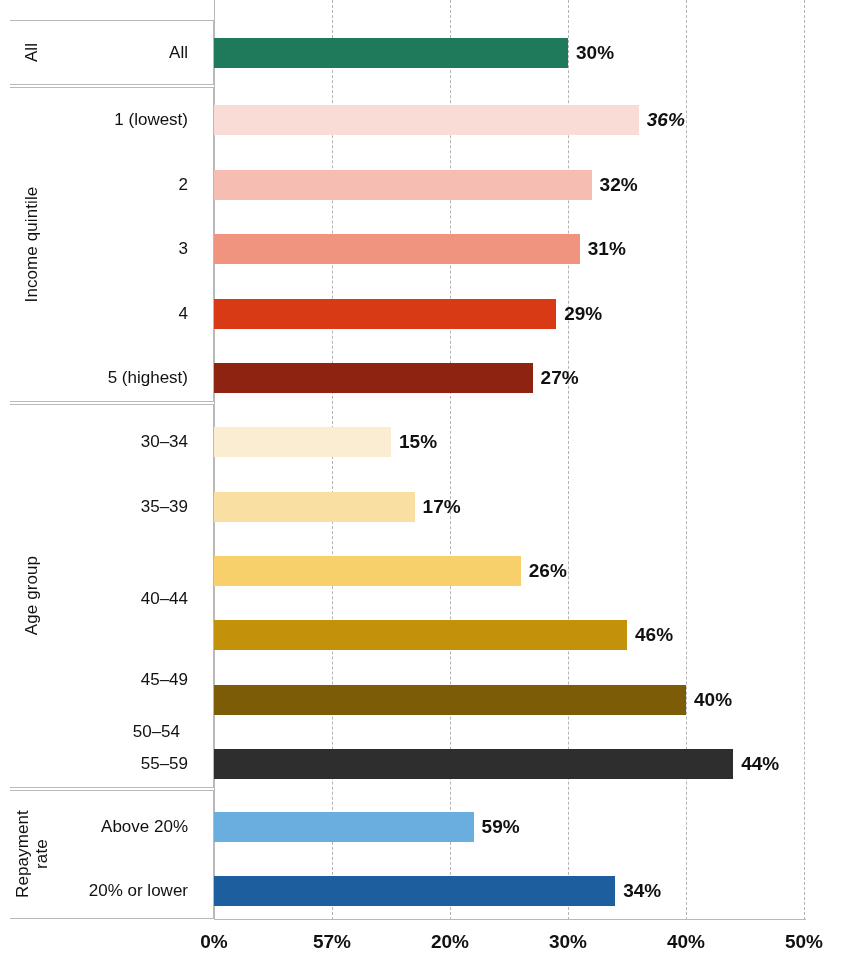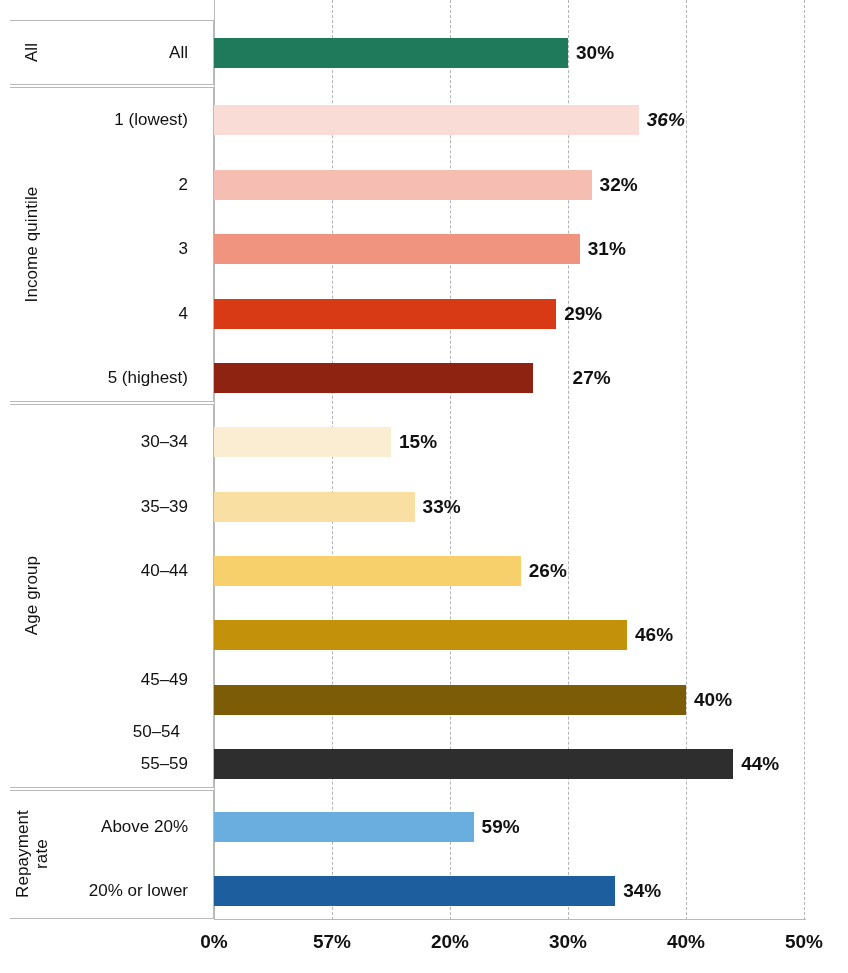--- a/index.html
+++ b/index.html
@@ -147,21 +147,21 @@
 
   <div id="cat-labels">
       <div class="cat-label" style="top: 44px; left: 10px;">All</div>
       <div class="cat-label" style="top: 111px; left: 10px;">1 (lowest)</div>
       <div class="cat-label" style="top: 176px; left: 10px;">2</div>
       <div class="cat-label" style="top: 240px; left: 10px;">3</div>
       <div class="cat-label" style="top: 305px; left: 10px;">4</div>
       <div class="cat-label" style="top: 369px; left: 10px;">5 (highest)</div>
       <div class="cat-label" style="top: 433px; left: 10px;">30–34</div>
       <div class="cat-label" style="top: 498px; left: 10px;">35–39</div>
-      <div class="cat-label" style="top: 562px; left: 10px;">40–44</div>
+      <div class="cat-label" style="top: 590px; left: 10px;">40–44</div>
       <div class="cat-label" style="top: 626px; left: 10px; margin-top: 45px;">45–49</div>
       <div class="cat-label" style="top: 691px; left: 2px; margin-top: 32px;">50–54</div>
       <div class="cat-label" style="top: 755px; left: 10px;">55–59</div>
       <div class="cat-label" style="top: 818px; left: 10px;">Above 20%</div>
       <div class="cat-label" style="top: 882px; left: 10px;">20% or lower</div>
     </div>
 
   <div id="plot">
       <div class="gridline zero" style="left: 0px;"></div>
       <div class="gridline" style="left: 118px;"></div>
@@ -173,25 +173,25 @@
       <div class="bar-value" style="left: 362px; top: 43px;">30%</div>
       <div class="bar" title="1 (lowest) 36%" style="left: 0px; top: 105px; width: 424.8px; background: rgb(250, 220, 215);"></div>
       <div class="bar-value" style="left: 432.8px; top: 110px; font-style: italic;">36%</div>
       <div class="bar" title="2 32%" style="left: 0px; top: 170px; width: 377.6px; background: rgb(246, 189, 178);"></div>
       <div class="bar-value" style="left: 385.6px; top: 175px;">32%</div>
       <div class="bar" title="3 31%" style="left: 0px; top: 234px; width: 365.8px; background: rgb(240, 148, 128);"></div>
       <div class="bar-value" style="left: 373.8px; top: 239px;">31%</div>
       <div class="bar" title="4 29%" style="left: 0px; top: 299px; width: 342.2px; background: rgb(217, 58, 22);"></div>
       <div class="bar-value" style="left: 350.2px; top: 304px;">29%</div>
       <div class="bar" title="5 (highest) 27%" style="left: 0px; top: 363px; width: 318.6px; background: rgb(142, 35, 17);"></div>
-      <div class="bar-value" style="left: 326.6px; top: 368px; margin-left: 32px;">27%</div>
+      <div class="bar-value" style="left: 326.6px; top: 368px;">27%</div>
       <div class="bar" title="30–34 15%" style="left: 0px; top: 427px; width: 177px; background: rgb(251, 237, 210);"></div>
       <div class="bar-value" style="left: 185px; top: 432px;">15%</div>
       <div class="bar" title="35–39 17%" style="left: 0px; top: 492px; width: 200.6px; background: rgb(250, 223, 163);"></div>
-      <div class="bar-value" style="left: 208.6px; top: 497px;">33%</div>
+      <div class="bar-value" style="left: 208.6px; top: 497px;">17%</div>
       <div class="bar" title="40–44 26%" style="left: 0px; top: 556px; width: 306.8px; background: rgb(247, 207, 107);"></div>
       <div class="bar-value" style="left: 314.8px; top: 561px;">26%</div>
       <div class="bar" title="45–49 35%" style="left: 0px; top: 620px; width: 413px; background: rgb(195, 146, 10);"></div>
       <div class="bar-value" style="left: 421px; top: 625px;">46%</div>
       <div class="bar" title="50–54 40%" style="left: 0px; top: 685px; width: 472px; background: rgb(124, 92, 6);"></div>
       <div class="bar-value" style="left: 480px; top: 690px;">40%</div>
       <div class="bar" title="55–59 44%" style="left: 0px; top: 749px; width: 519.2px; background: rgb(46, 46, 46);"></div>
       <div class="bar-value" style="left: 527.2px; top: 754px;">44%</div>
       <div class="bar" title="Above 20% 22%" style="left: 0px; top: 812px; width: 259.6px; background: rgb(106, 174, 224);"></div>
       <div class="bar-value" style="left: 267.6px; top: 817px;">59%</div>

